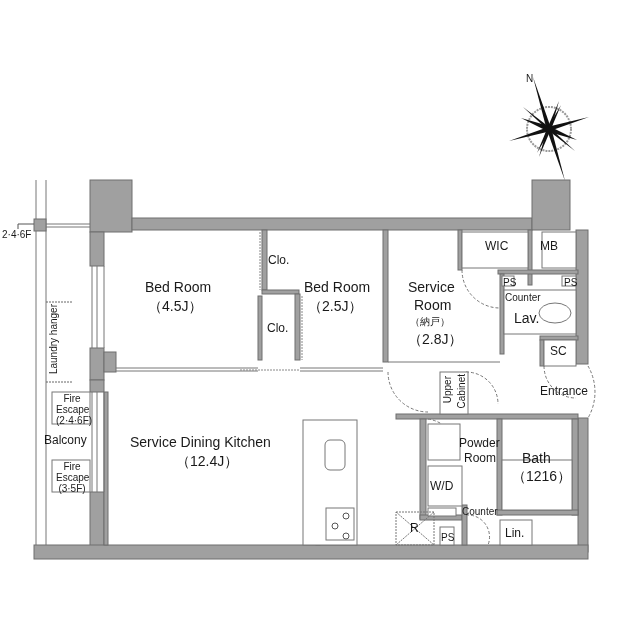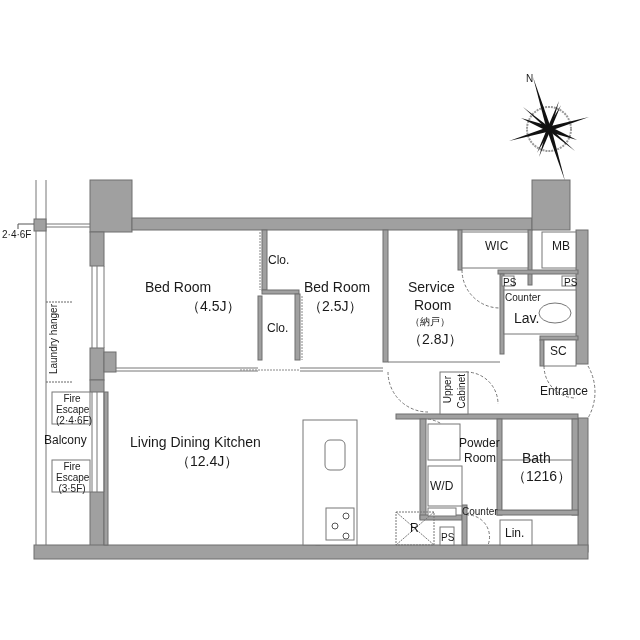--- a/index.html
+++ b/index.html
@@ -167,35 +167,35 @@
   <g stroke="#777" fill="#fff">
     <rect x="52" y="392" width="38" height="32"></rect>
     <rect x="52" y="460" width="38" height="32"></rect>
   </g>
 </svg>
 
 <div class="lbl sm" style="left:2px;top:229px;">2·4·6F</div>
 <div class="lbl sm" style="left:526px;top:73px;">N</div>
 
 <div class="lbl lg" style="left:145px;top:279px;">Bed Room</div>
-<div class="lbl lg" style="left:148px;top:298px;margin-left:38px;">（4.5J）</div>
+<div class="lbl lg" style="left:148px;top:298px;">（4.5J）</div>
 
 <div class="lbl lg" style="left:304px;top:279px;">Bed Room</div>
 <div class="lbl lg" style="left:308px;top:298px;">（2.5J）</div>
 
 <div class="lbl md" style="left:268px;top:254px;">Clo.</div>
 <div class="lbl md" style="left:267px;top:322px;">Clo.</div>
 
 <div class="lbl lg" style="left:408px;top:279px;">Service</div>
 <div class="lbl lg" style="left:414px;top:297px;">Room</div>
 <div class="lbl sm" style="left:410px;top:316px;">（納戸）</div>
 <div class="lbl lg" style="left:408px;top:331px;text-align:center;">（2.8J）</div>
 
 <div class="lbl md" style="left:485px;top:240px;">WIC</div>
-<div class="lbl md" style="left:552px;top:240px;">MB</div>
+<div class="lbl md" style="left:540px;top:240px;">MB</div>
 <div class="lbl xs" style="left:503px;top:277px;">PS</div>
 <div class="lbl xs" style="left:564px;top:277px;">PS</div>
 <div class="lbl sm" style="left:505px;top:292px;">Counter</div>
 <div class="lbl lg" style="left:514px;top:310px;">Lav.</div>
 <div class="lbl md" style="left:550px;top:345px;">SC</div>
 <div class="lbl md" style="left:540px;top:385px;">Entrance</div>
 
 <div class="lbl sm vert" style="left:442px;top:376px;">Upper</div>
 <div class="lbl sm vert" style="left:456px;top:374px;">Cabinet</div>
 
@@ -203,21 +203,21 @@
 <div class="lbl md" style="left:464px;top:452px;">Room</div>
 <div class="lbl md" style="left:430px;top:480px;">W/D</div>
 <div class="lbl sm" style="left:462px;top:506px;">Counter</div>
 <div class="lbl xs" style="left:441px;top:532px;">PS</div>
 <div class="lbl md" style="left:410px;top:522px;">R</div>
 <div class="lbl md" style="left:505px;top:527px;">Lin.</div>
 
 <div class="lbl lg" style="left:522px;top:450px;">Bath</div>
 <div class="lbl lg" style="left:512px;top:468px;text-align:right;">（1216）</div>
 
-<div class="lbl lg" style="left:130px;top:434px;">Living Dining Kitchen</div>
+<div class="lbl lg" style="left:130px;top:434px;">Service Dining Kitchen</div>
 <div class="lbl lg" style="left:176px;top:453px;">（12.4J）</div>
 
 <div class="lbl md" style="left:44px;top:434px;">Balcony</div>
 <div class="lbl sm vert" style="left:48px;top:304px;">Laundry hanger</div>
 
 <div style="position:absolute;left:56px;top:393px;width:32px;text-align:center;">
   <div class="xs">Fire</div>
   <div class="xs">Escape</div>
   <div class="xs">(2·4·6F)</div>
 </div>

